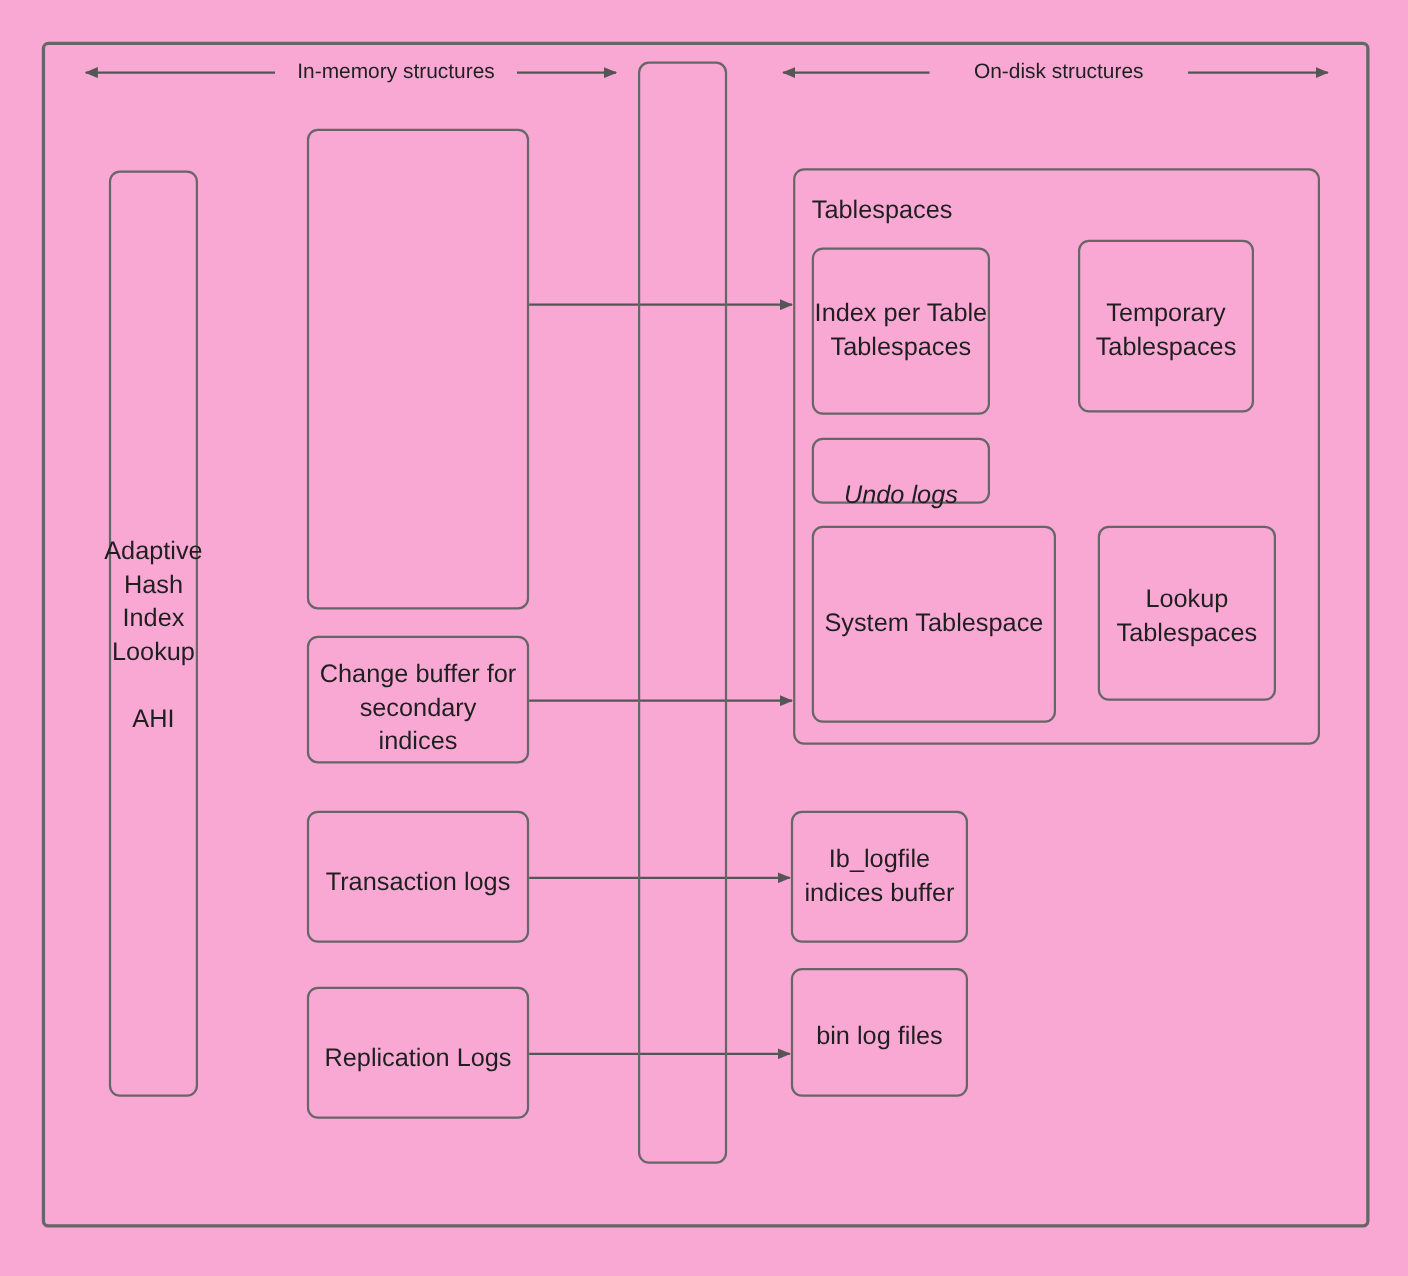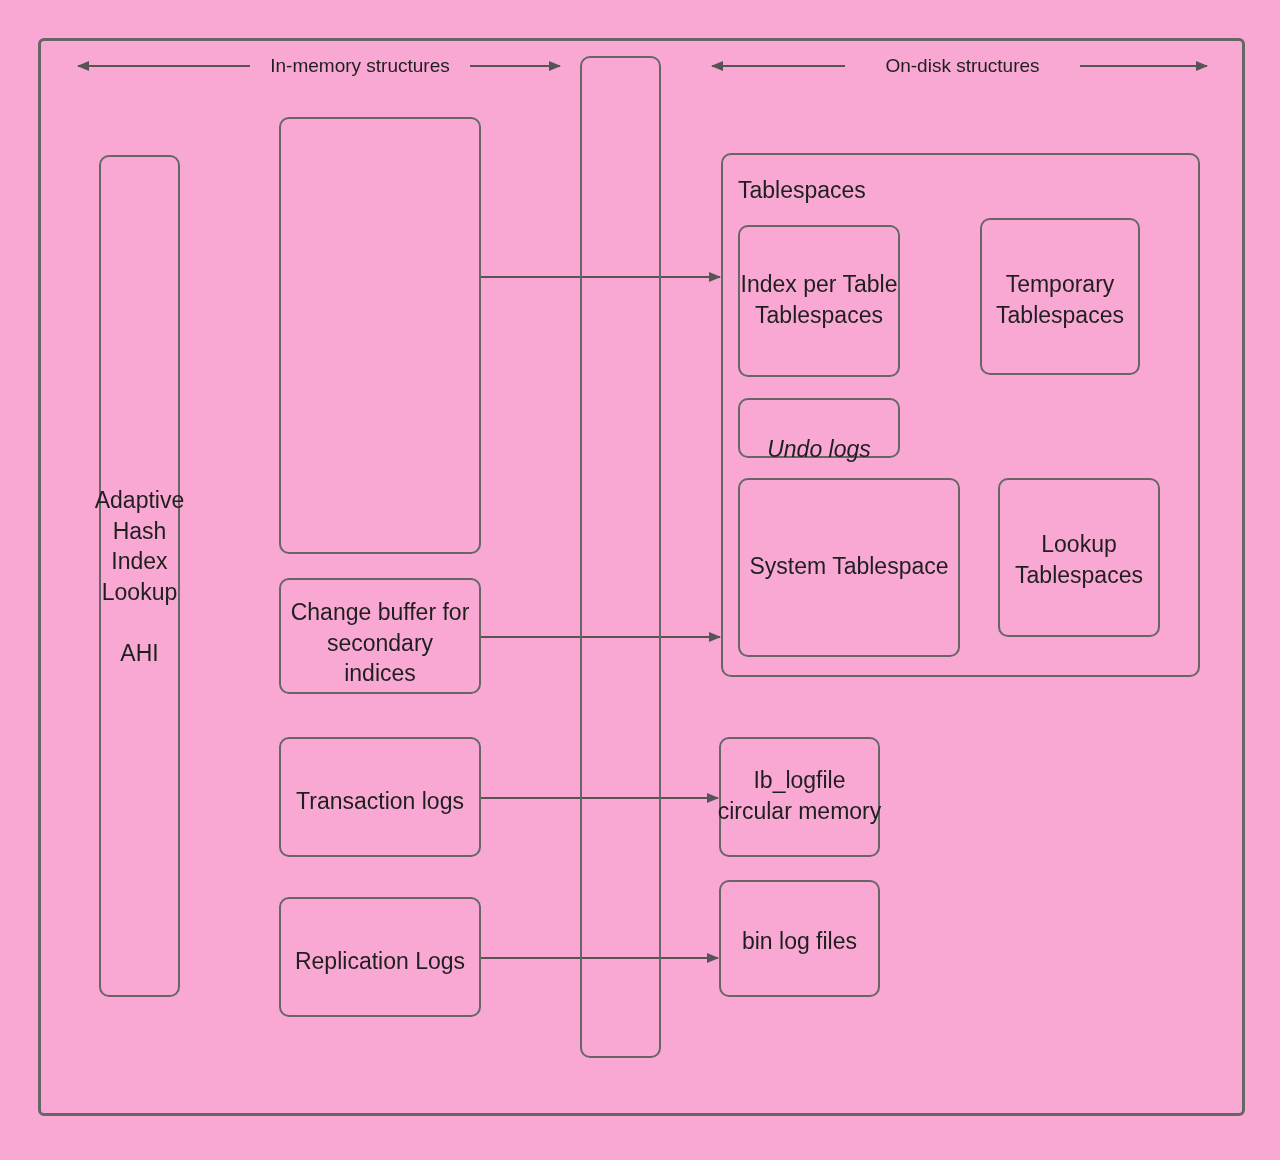--- a/index.html
+++ b/index.html
@@ -132,18 +132,18 @@
 
   <div class="box" style="left:738px; top:478px; width:222px; height:179px;"></div>
   <div class="lbl" style="left:733px; top:551px; width:232px;">System Tablespace</div>
 
   <div class="box" style="left:998px; top:478px; width:162px; height:159px;"></div>
   <div class="lbl" style="left:993px; top:529px; width:172px;">Lookup
 Tablespaces</div>
 
   <div class="box" style="left:719px; top:737px; width:161px; height:120px;"></div>
   <div class="lbl" style="left:714px; top:765px; width:171px;">Ib_logfile
-circular memory</div>
+indices buffer</div>
 
   <div class="box" style="left:719px; top:880px; width:161px; height:117px;"></div>
   <div class="lbl" style="left:714px; top:926px; width:171px;">bin log files</div>
 
 </div>
 
 </body></html>

